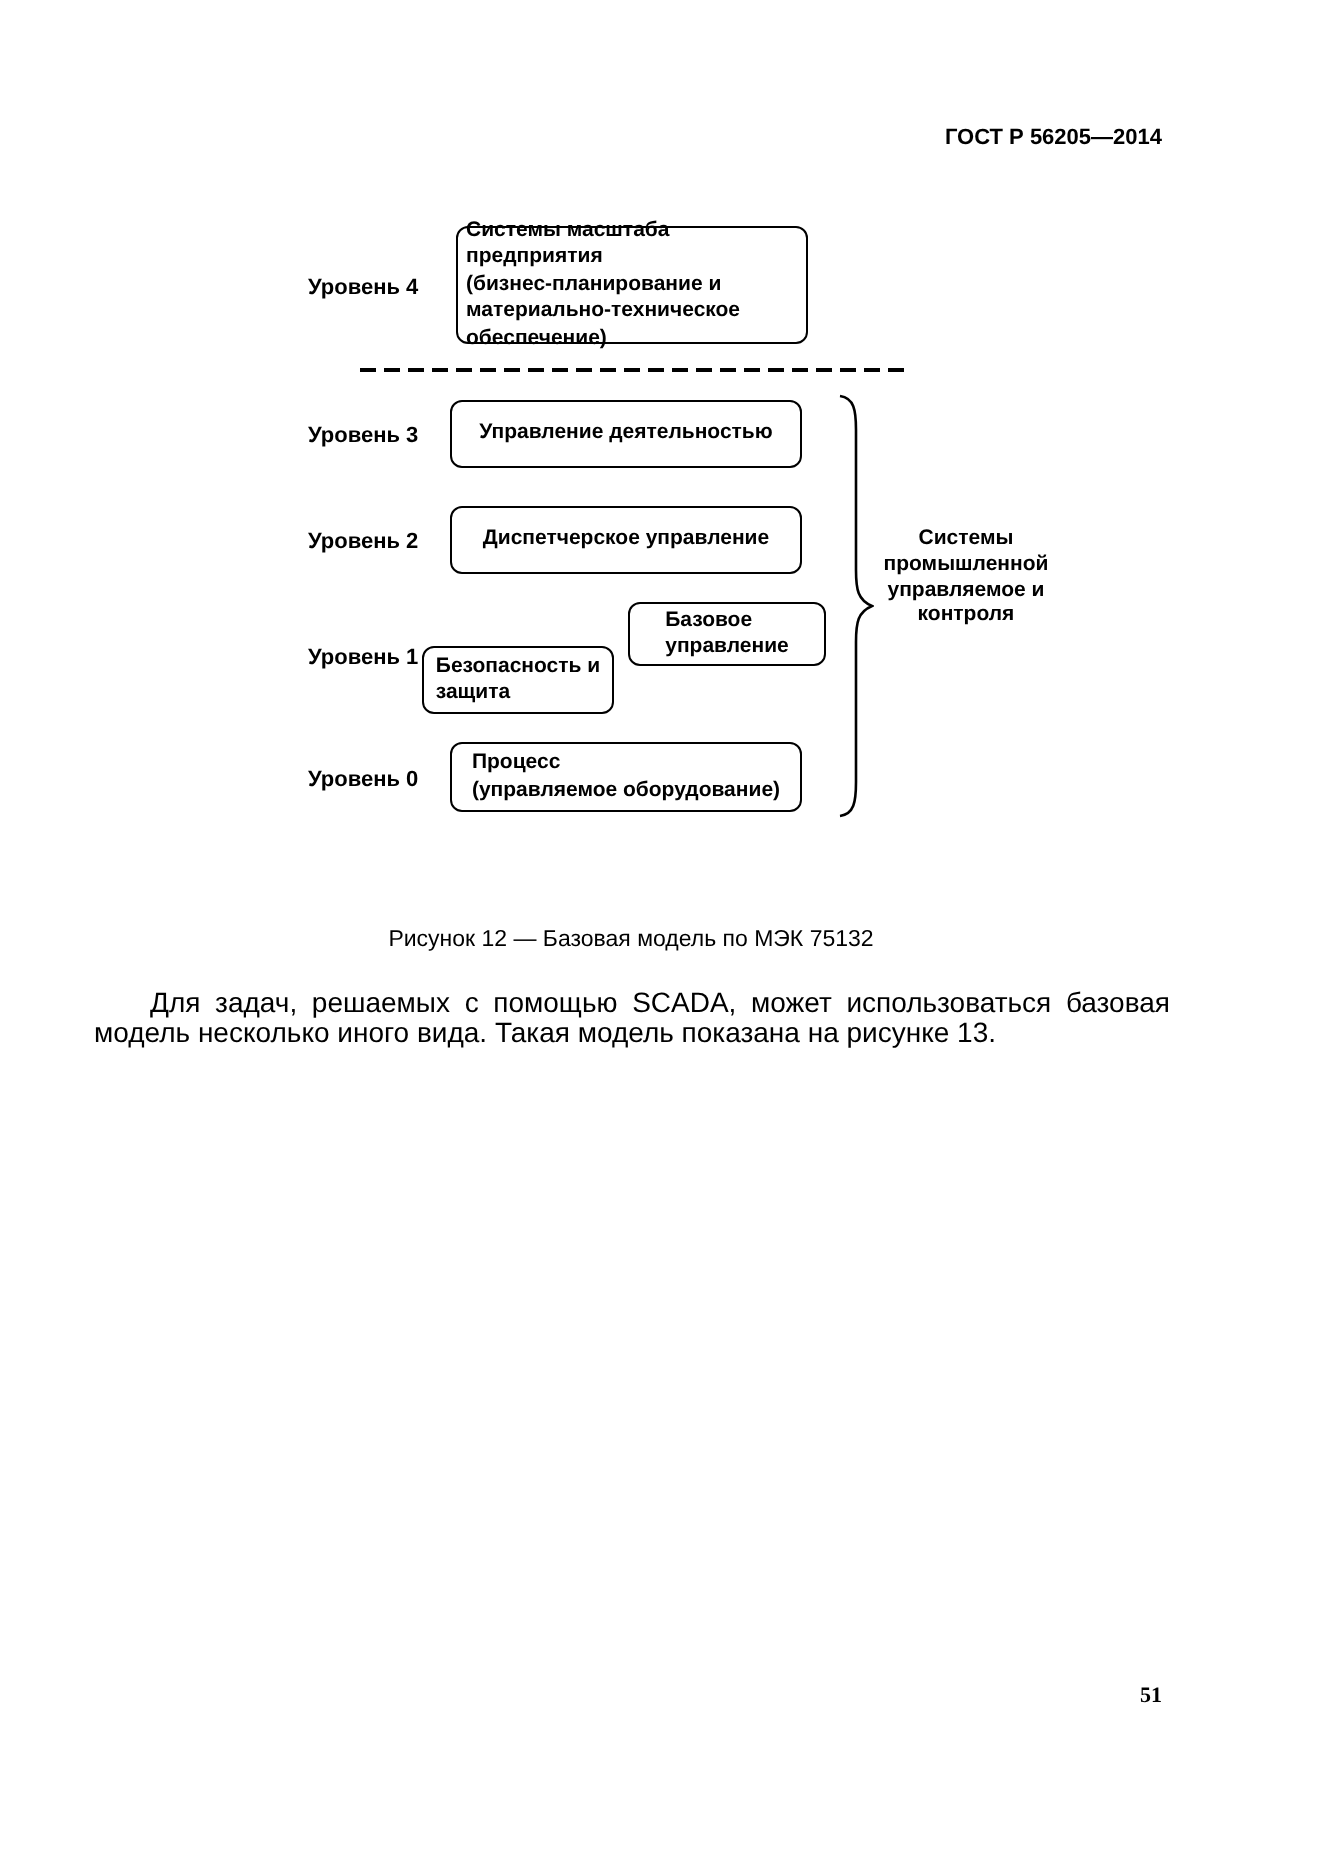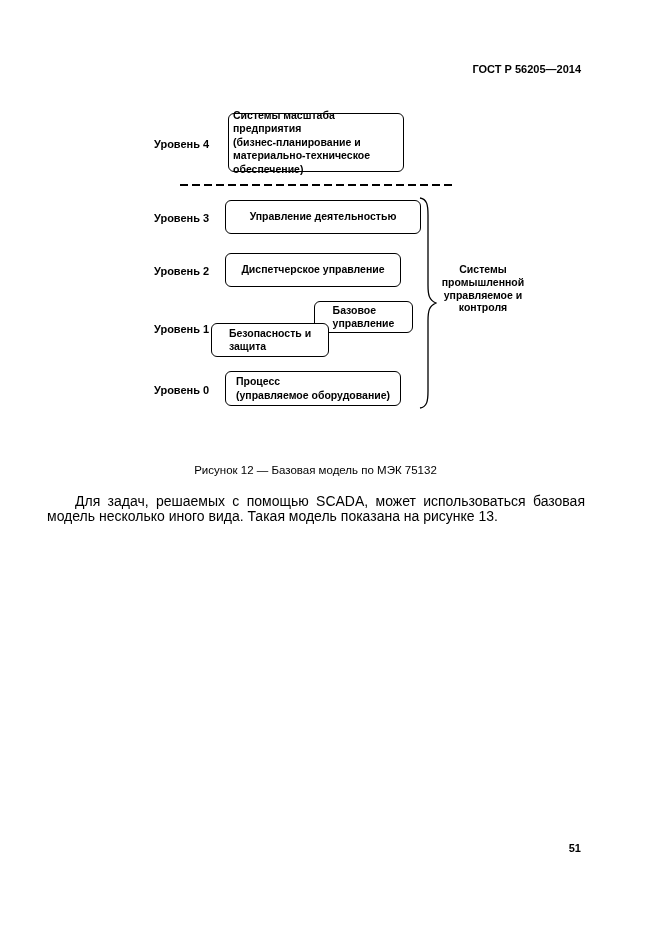--- a/index.html
+++ b/index.html
@@ -57,48 +57,48 @@
     font-size: 11.5px;
   }
   .body-paragraph {
     position: absolute; left: 47px; top: 494px; width: 538px;
     font-size: 14px; line-height: 14.5px;
     text-align: justify;
     text-indent: 28px;
   }
   .page-number {
     position: absolute; right: 80px; top: 842px;
-    font-size: 11px; font-weight: bold;
+    font-size: 11px; font-weight: bold; font-family: Liberation Serif, serif;
   }
 </style>
 </head>
 <body>
 
 <div class="doc-header">ГОСТ Р 56205—2014</div>
 
 <div>
 
   <div class="lvl-label" style="top:138px;">Уровень 4</div>
   <div class="box" style="left:228px; top:113px; width:176px; height:59px;">Системы масштаба предприятия
 (бизнес-планирование и
 материально-техническое
 обеспечение)</div>
 
   <div class="dashed-line"></div>
 
   <div class="lvl-label" style="top:212px;">Уровень 3</div>
-  <div class="box" style="left:225px; top:200px; width:196px; height:34px;">Управление деятельностью</div>
+  <div class="box" style="left:225px; top:200px; width:176px; height:34px;">Управление деятельностью</div>
 
   <div class="lvl-label" style="top:265px;">Уровень 2</div>
   <div class="box" style="left:225px; top:253px; width:176px; height:34px;">Диспетчерское управление</div>
 
   <div class="lvl-label" style="top:323px;">Уровень 1</div>
   <div class="box" style="left:314px; top:301px; width:99px; height:32px;">Базовое
 управление</div>
-  <div class="box" style="left:211px; top:323px; width:118px; height:34px;">Безопасность и
+  <div class="box" style="left:211px; top:323px; width:96px; height:34px;">Безопасность и
 защита</div>
 
   <div class="lvl-label" style="top:384px;">Уровень 0</div>
   <div class="box" style="left:225px; top:371px; width:176px; height:35px;">Процесс
 (управляемое оборудование)</div>
 
   <svg class="brace" viewBox="0 0 18 212">
     <path d="M1,1 C8,2 9,8 9,18 L9,88 C9,98 10,103 17,106 C10,109 9,114 9,124 L9,194 C9,204 8,210 1,211" fill="none" stroke="#000" stroke-width="1.3"></path>
   </svg>
   <div class="brace-label">Системы

